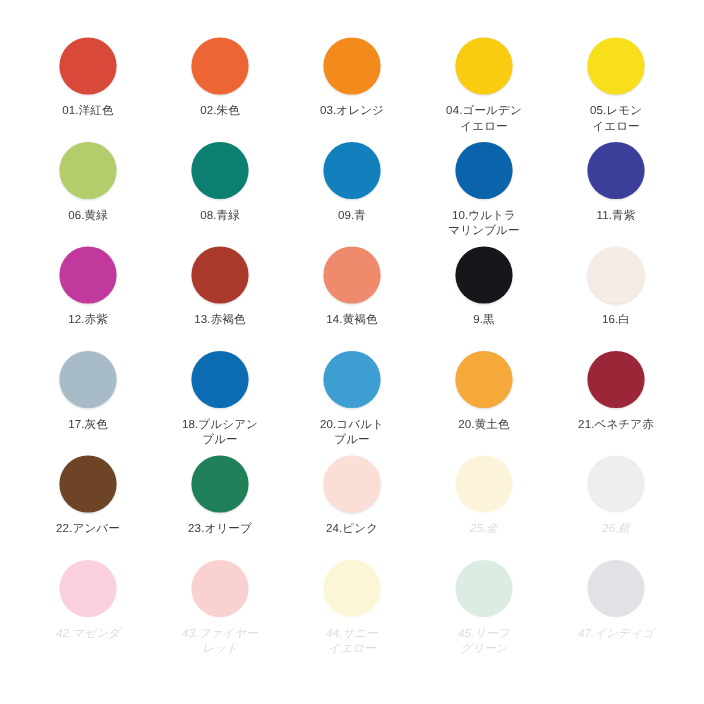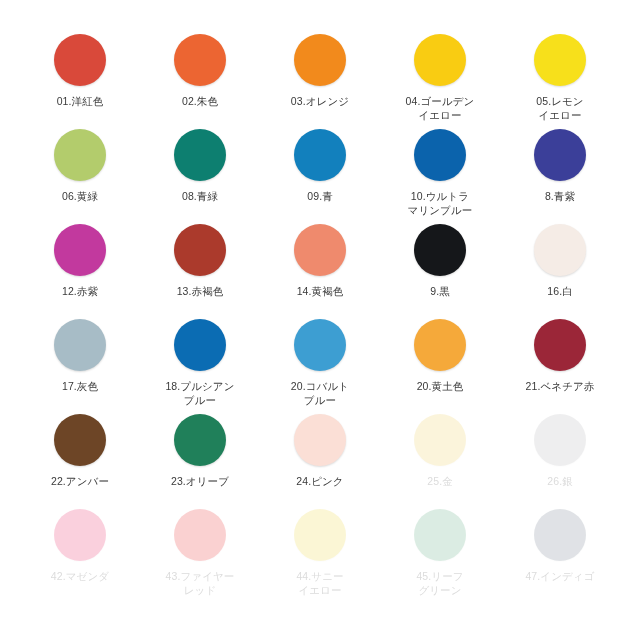--- a/index.html
+++ b/index.html
@@ -46,20 +46,21 @@
     letter-spacing: 0.1px;
     white-space: pre-line;
     max-width: 100px;
   }
   .swatch-cell.faded .swatch-dot {
     opacity: 0.30;
     box-shadow: 0 1px 2px rgba(0,0,0,0.05);
   }
   .swatch-cell.faded .swatch-label {
     color: #dcdcdc;
+    font-style: italic;
   }
 </style>
 </head>
 <body>
 
 <div id="palette-grid">
     <div class="swatch-cell">
       <div class="swatch-dot" style="background: rgb(217, 73, 58);"></div>
       <div class="swatch-label">01.洋紅色</div>
     </div>
@@ -93,21 +94,21 @@
       <div class="swatch-dot" style="background: rgb(18, 128, 189);"></div>
       <div class="swatch-label">09.青</div>
     </div>
     <div class="swatch-cell">
       <div class="swatch-dot" style="background: rgb(11, 99, 172);"></div>
       <div class="swatch-label">10.ウルトラ
 マリンブルー</div>
     </div>
     <div class="swatch-cell">
       <div class="swatch-dot" style="background: rgb(59, 63, 153);"></div>
-      <div class="swatch-label">8.青紫</div>
+      <div class="swatch-label">11.青紫</div>
     </div>
     <div class="swatch-cell">
       <div class="swatch-dot" style="background: rgb(194, 57, 158);"></div>
       <div class="swatch-label">12.赤紫</div>
     </div>
     <div class="swatch-cell">
       <div class="swatch-dot" style="background: rgb(171, 58, 44);"></div>
       <div class="swatch-label">13.赤褐色</div>
     </div>
     <div class="swatch-cell">

